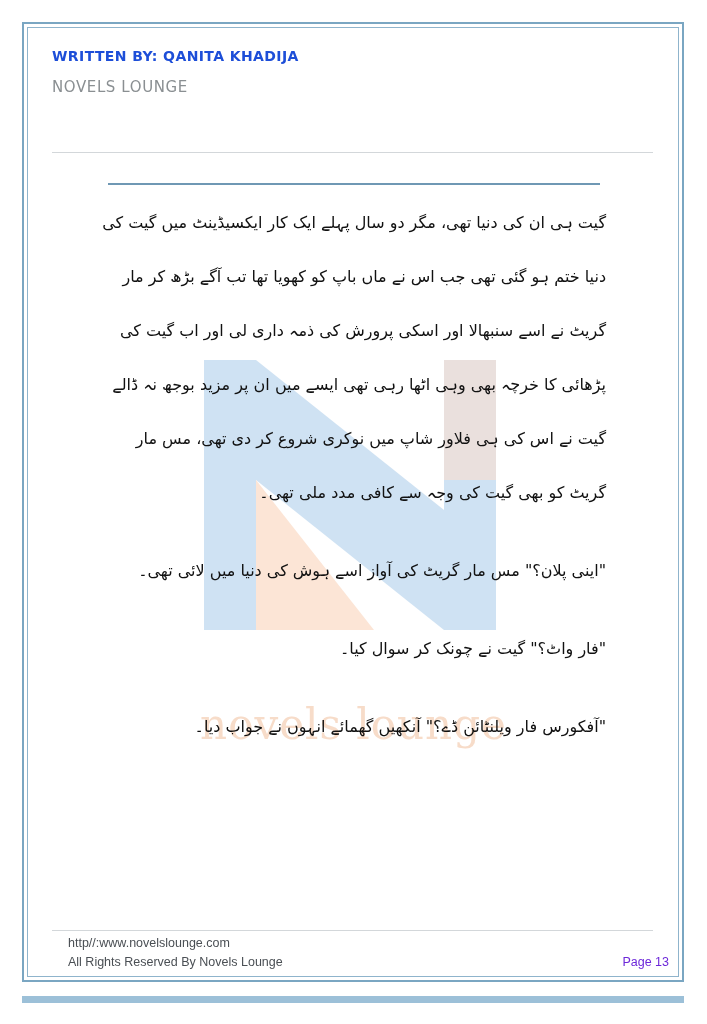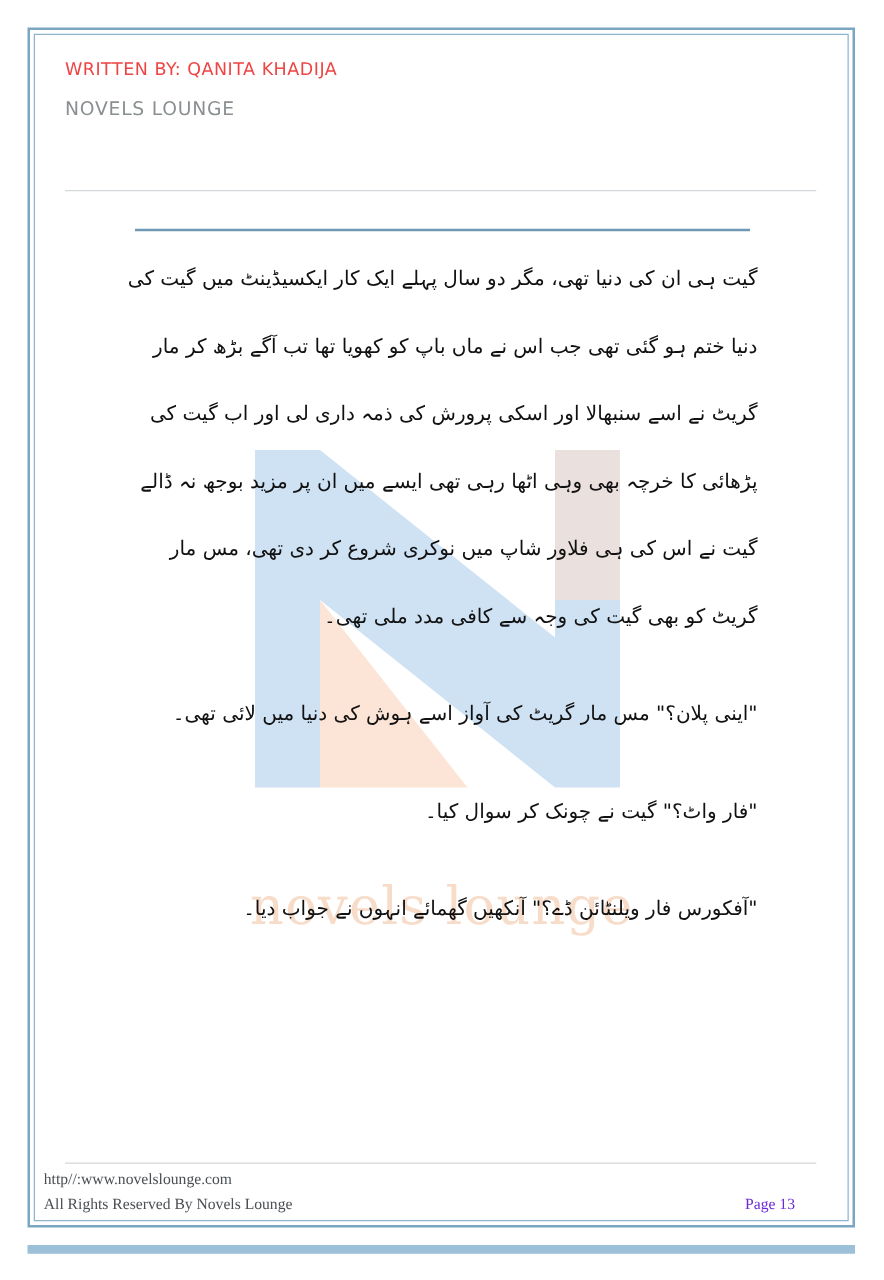--- a/index.html
+++ b/index.html
@@ -58,23 +58,23 @@
     font-weight: bold;
     letter-spacing: 0.5px;
     color: #33444f;
     font-variant: small-caps;
     text-transform: uppercase;
     margin-bottom: 12px;
   }
   .doc-author {
     font-family: "DejaVu Sans", sans-serif;
     font-size: 14px;
-    font-weight: normal;
+    font-weight: bold;
     letter-spacing: 0.4px;
-    color: #ef4444;
+    color: #1d4ed8;
     font-variant: small-caps;
     text-transform: uppercase;
     margin-bottom: 14px;
   }
   .doc-site {
     font-family: "DejaVu Sans", sans-serif;
     font-size: 15px;
     letter-spacing: 0.6px;
     color: #8a8f92;
     font-variant: small-caps;
@@ -142,24 +142,24 @@
   .footer-rule {
     position: absolute;
     left: 52px;
     top: 930px;
     width: 601px;
     height: 1px;
     background: #d3d7da;
   }
   .footer {
     position: absolute;
-    left: 35px;
+    left: 68px;
     top: 936px;
     width: 601px;
-    font-family: Liberation Serif, serif;
+    font-family: Liberation Sans, sans-serif;
     font-size: 12.5px;
     color: #4a4f54;
   }
   .footer-url { margin-bottom: 5px; }
   .footer-row {
     display: flex;
     justify-content: space-between;
     align-items: baseline;
     text-align: right;
   }

